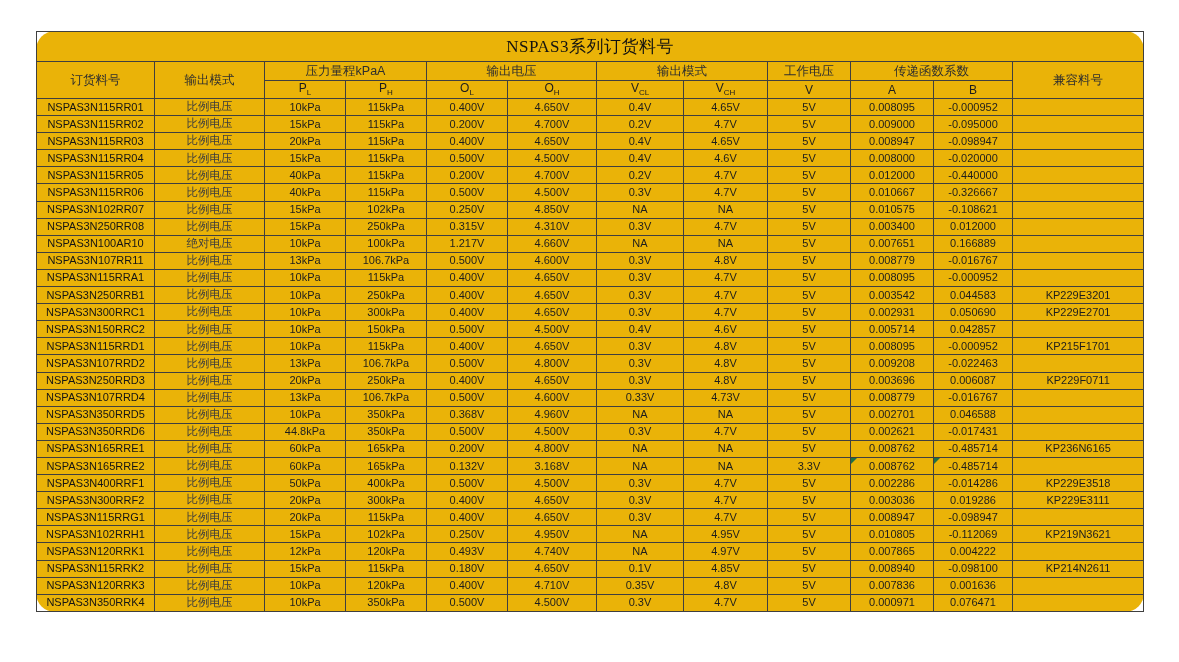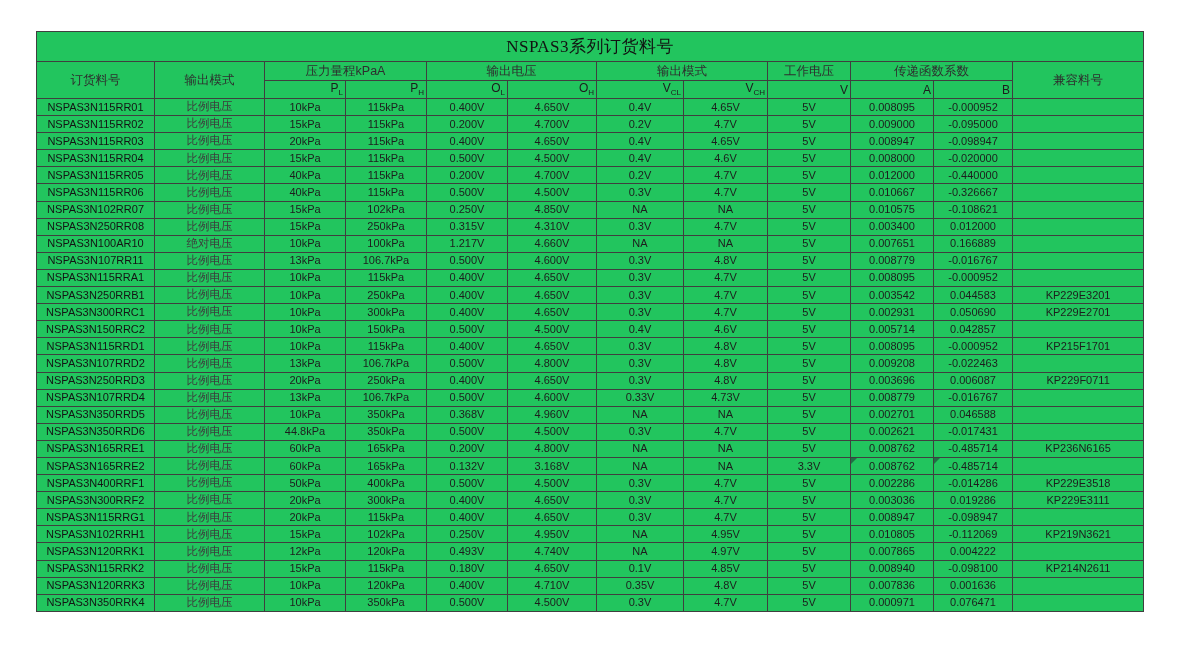--- a/index.html
+++ b/index.html
@@ -14,21 +14,22 @@
   .sheet {
     position: absolute;
     left: 36px;
     top: 31px;
     width: 1107px;
   }
   table.orders {
     border-collapse: collapse;
     table-layout: fixed;
     width: 1107px;
-    background: #22c55e;
+    background: #eab308;
+    border-radius: 19px;
   }
   table.orders td, table.orders th {
     border: 1px solid #3f3f3f;
     padding: 0 2px;
     text-align: center;
     vertical-align: middle;
     white-space: nowrap;
     overflow: hidden;
     font-weight: normal;
     color: #1d1d1d;
@@ -42,21 +43,20 @@
   }
   tr.head-1 th {
     height: 18px;
     font-size: 12.5px;
     color: #2e2e2e;
   }
   tr.head-2 th {
     height: 17px;
     font-size: 12px;
     color: #1d1d1d;
-    text-align: right;
   }
   tr.head-2 th sub {
     font-size: 8px;
   }
   tbody td {
     height: 16.1px;
     font-size: 11px;
     line-height: 1;
   }
   tbody td.pn {

